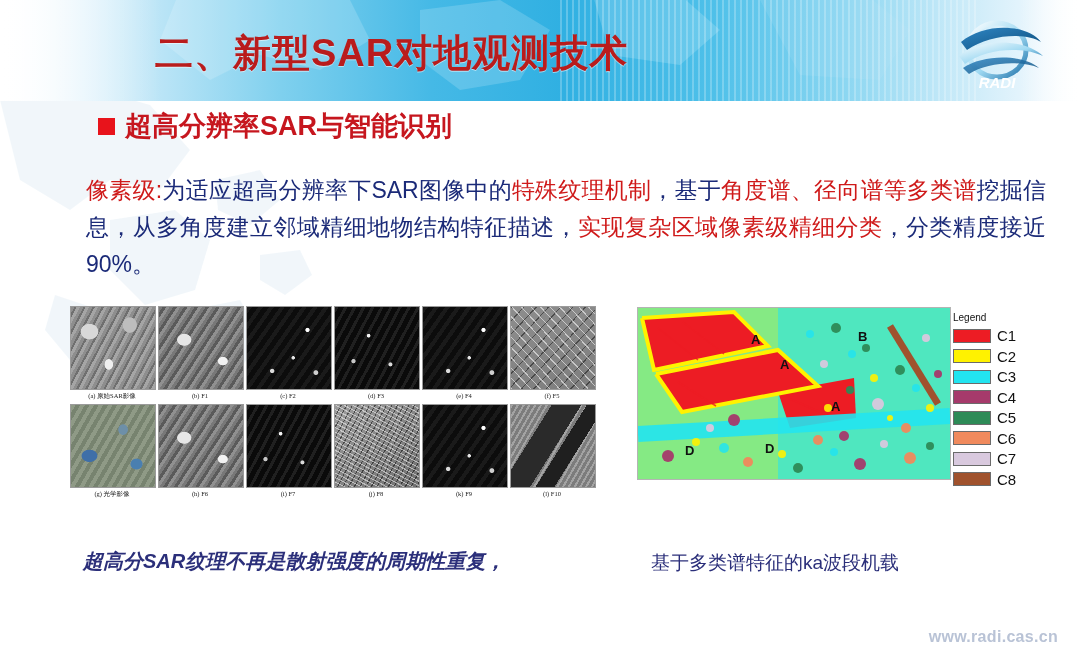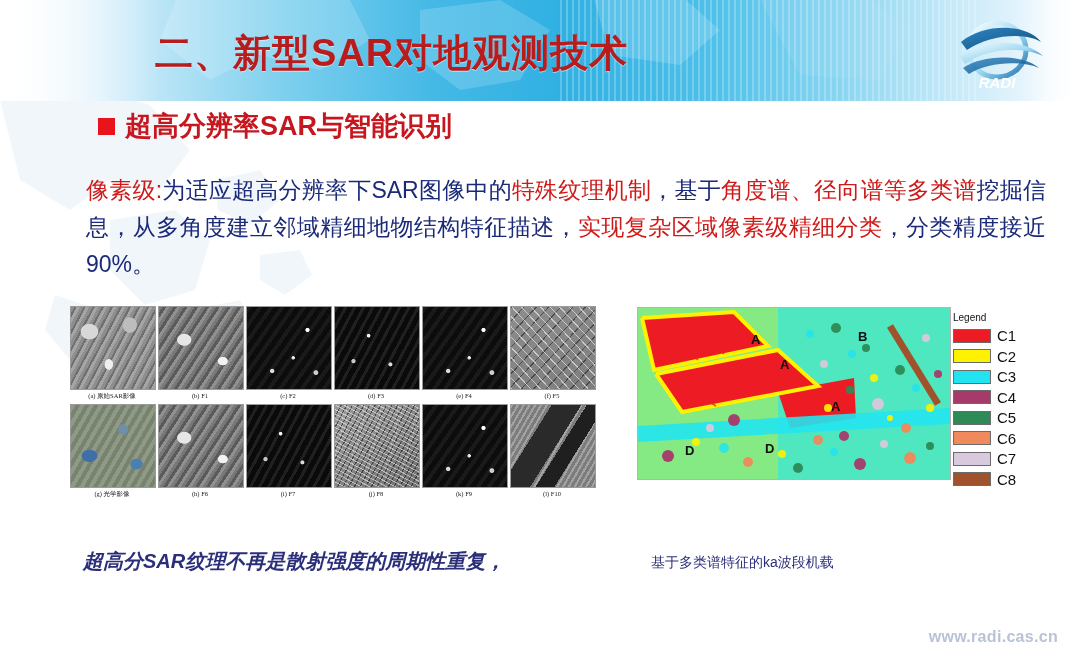--- a/index.html
+++ b/index.html
@@ -140,21 +140,21 @@
   .legend{
     position:absolute;left:953px;top:312px;width:72px;
   }
   .legend-title{font-size:10px;color:#111;margin-bottom:4px;font-weight:normal;}
   .legend-row{display:flex;align-items:center;gap:6px;margin-bottom:3.5px;}
   .legend-swatch{width:36px;height:12px;border:1px solid #6b6b6b;display:block;}
   .legend-label{font-size:15px;color:#111;}
 
   .cap-right{
     position:absolute;left:651px;top:548px;width:330px;
-    font-size:14px;line-height:29px;color:#2b2f7a;
+    font-size:19px;line-height:29px;color:#2b2f7a;
   }
 
   .footer-url{
     position:absolute;right:22px;top:628px;
     font-size:16px;font-weight:bold;color:#b9c3d6;letter-spacing:.3px;
   }
 </style>
 </head>
 <body>
 

